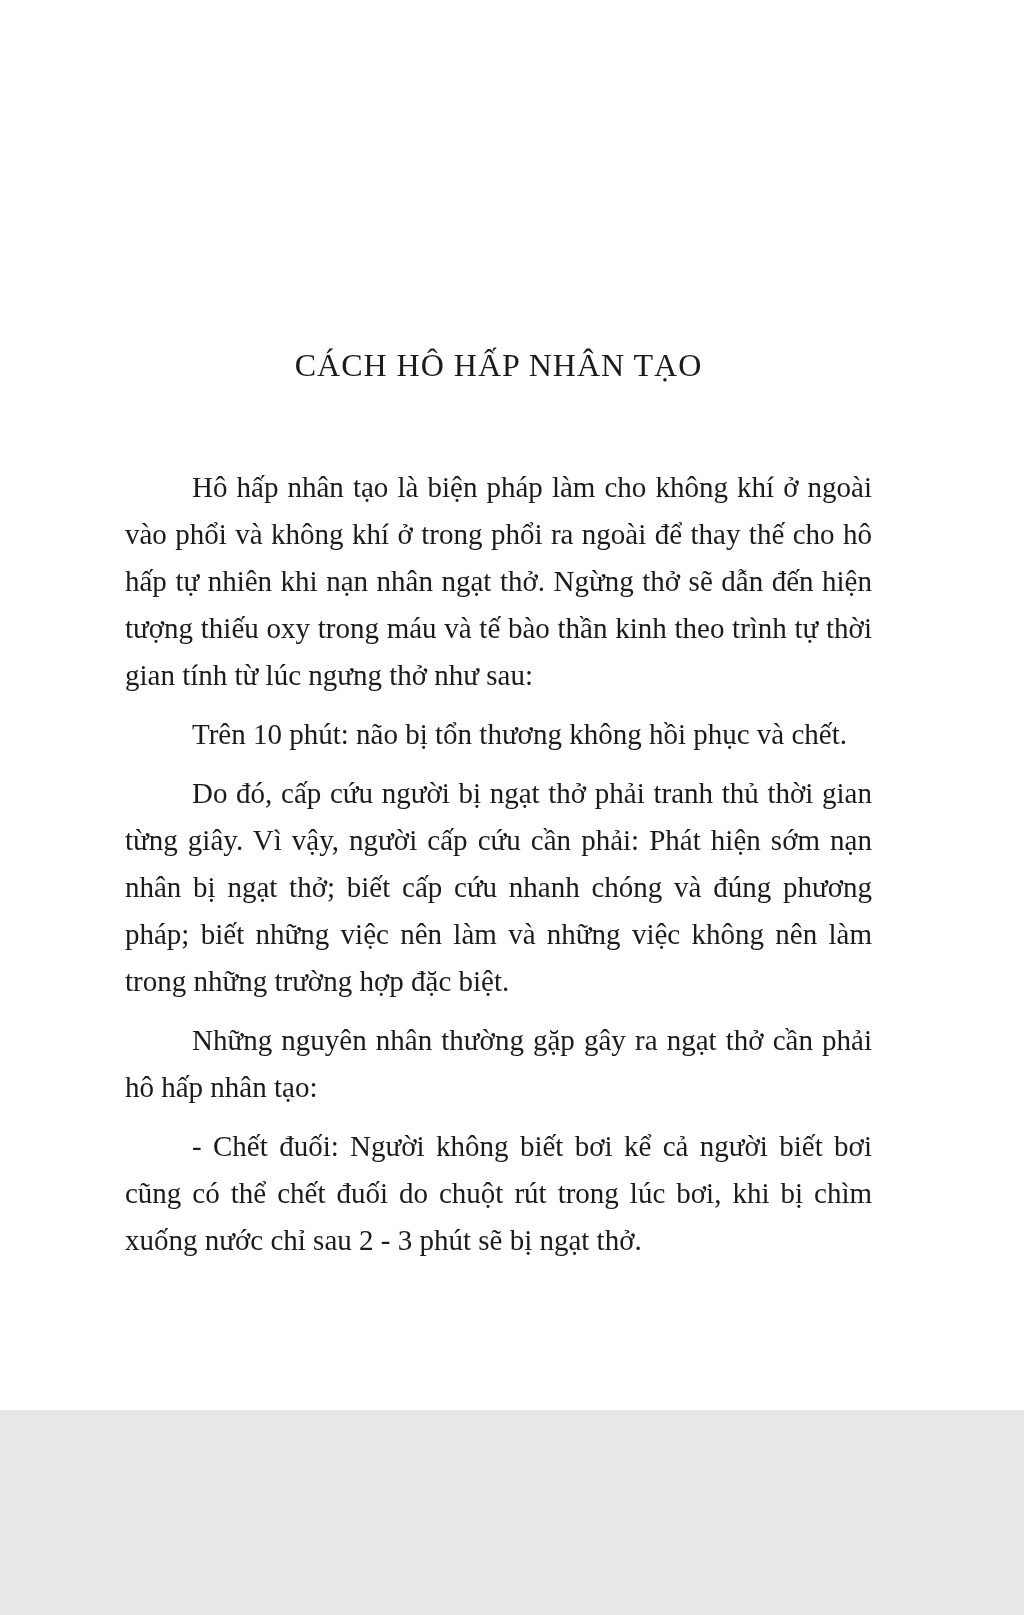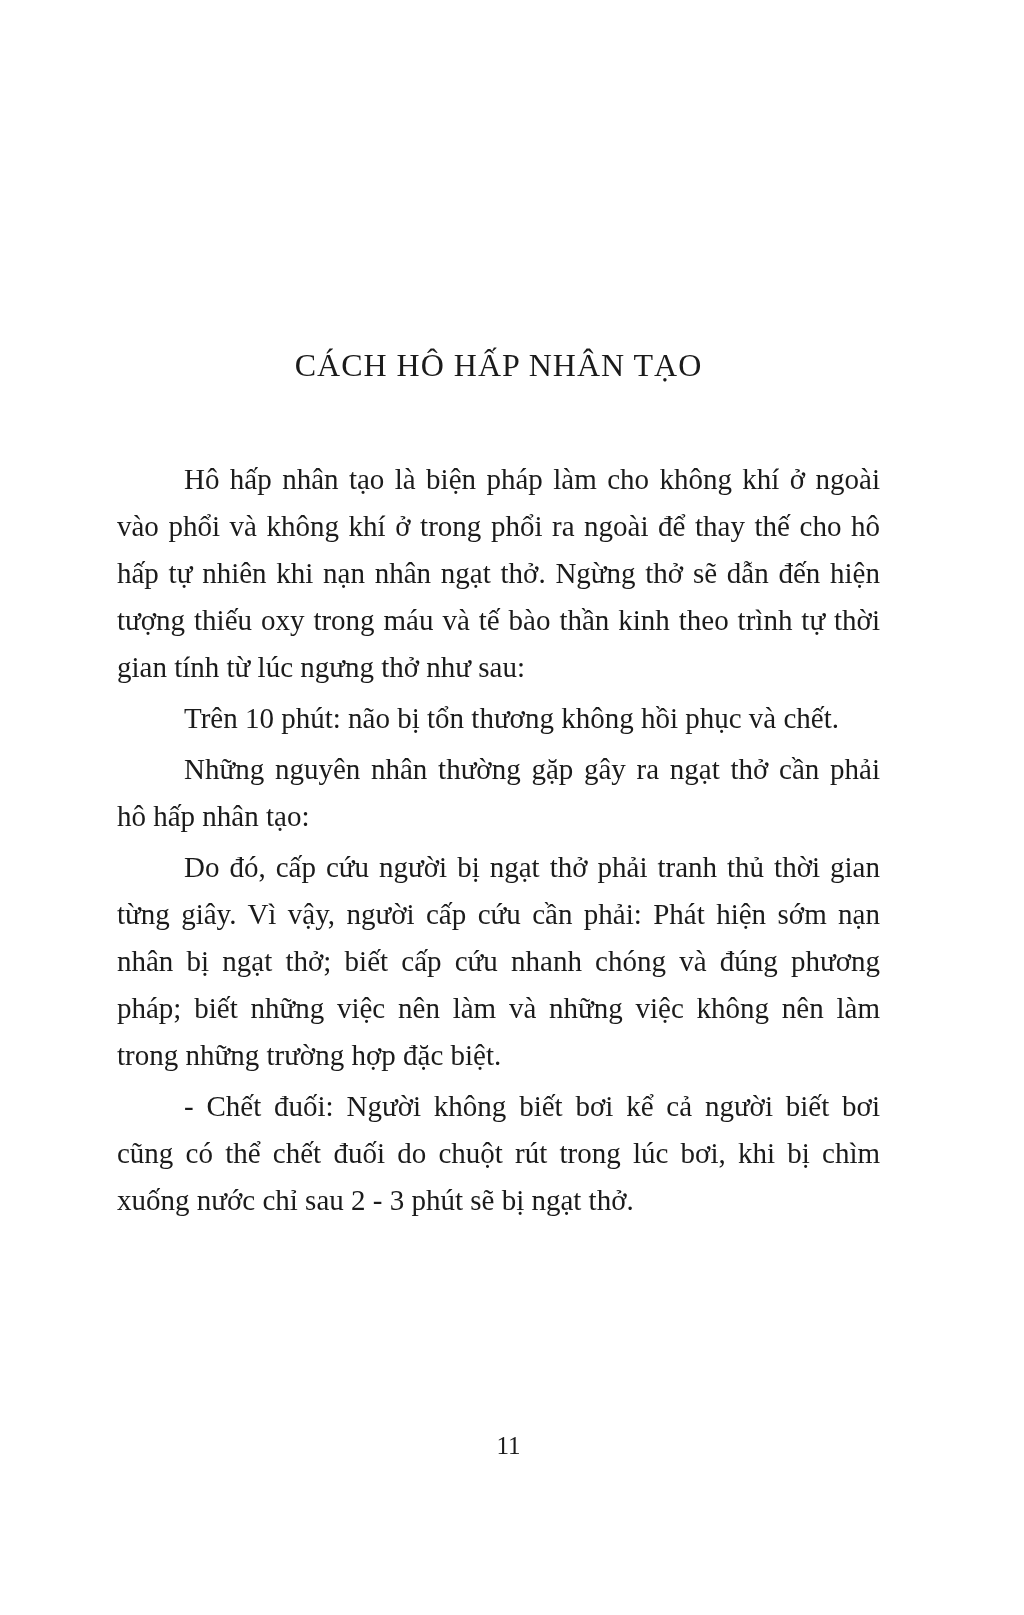--- a/index.html
+++ b/index.html
@@ -3,21 +3,21 @@
 <meta charset="utf-8">
 <style>
   html, body {
     margin: 0;
     padding: 0;
     background: #e8e8e8;
   }
   .page {
     position: relative;
     width: 1024px;
-    height: 1615px;
+    height: 1410px;
     margin: 0 auto;
     background: #ffffff;
     color: #1b1b1b;
     font-family: "Liberation Serif", "DejaVu Serif", serif;
     overflow: hidden;
     box-sizing: border-box;
   }
   .title {
     position: absolute;
     top: 326px;
@@ -35,21 +35,21 @@
     top: 452px;
     left: 113px;
     width: 771px;
     font-size: 29px;
     line-height: 47px;
     text-align: justify;
     text-justify: inter-word;
     color: #1b1b1b;
   }
   .body-text p {
-    margin: 4px;
+    margin: 12px;
     padding: 0;
     text-indent: 67px;
   }
   .page-number {
     position: absolute;
     top: 1432px;
     left: 123px;
     width: 771px;
     text-align: center;
     font-size: 25px;
@@ -59,20 +59,20 @@
 </head>
 <body>
 
 <div class="page">
 
   <h1 class="title">CÁCH HÔ HẤP NHÂN TẠO</h1>
 
   <div class="body-text">
     <p>Hô hấp nhân tạo là biện pháp làm cho không khí ở ngoài vào phổi và không khí ở trong phổi ra ngoài để thay thế cho hô hấp tự nhiên khi nạn nhân ngạt thở. Ngừng thở sẽ dẫn đến hiện tượng thiếu oxy trong máu và tế bào thần kinh theo trình tự thời gian tính từ lúc ngưng thở như sau:</p>
     <p>Trên 10 phút: não bị tổn thương không hồi phục và chết.</p>
+    <p>Do đó, cấp cứu người bị ngạt thở phải tranh thủ thời gian từng giây. Vì vậy, người cấp cứu cần phải: Phát hiện sớm nạn nhân bị ngạt thở; biết cấp cứu nhanh chóng và đúng phương pháp; biết những việc nên làm và những việc không nên làm trong những trường hợp đặc biệt.</p>
     <p>Những nguyên nhân thường gặp gây ra ngạt thở cần phải hô hấp nhân tạo:</p>
-    <p>Do đó, cấp cứu người bị ngạt thở phải tranh thủ thời gian từng giây. Vì vậy, người cấp cứu cần phải: Phát hiện sớm nạn nhân bị ngạt thở; biết cấp cứu nhanh chóng và đúng phương pháp; biết những việc nên làm và những việc không nên làm trong những trường hợp đặc biệt.</p>
     <p>- Chết đuối: Người không biết bơi kể cả người biết bơi cũng có thể chết đuối do chuột rút trong lúc bơi, khi bị chìm xuống nước chỉ sau 2 - 3 phút sẽ bị ngạt thở.</p>
   </div>
 
   <div class="page-number">11</div>
 
 </div>
 
 </body></html>

